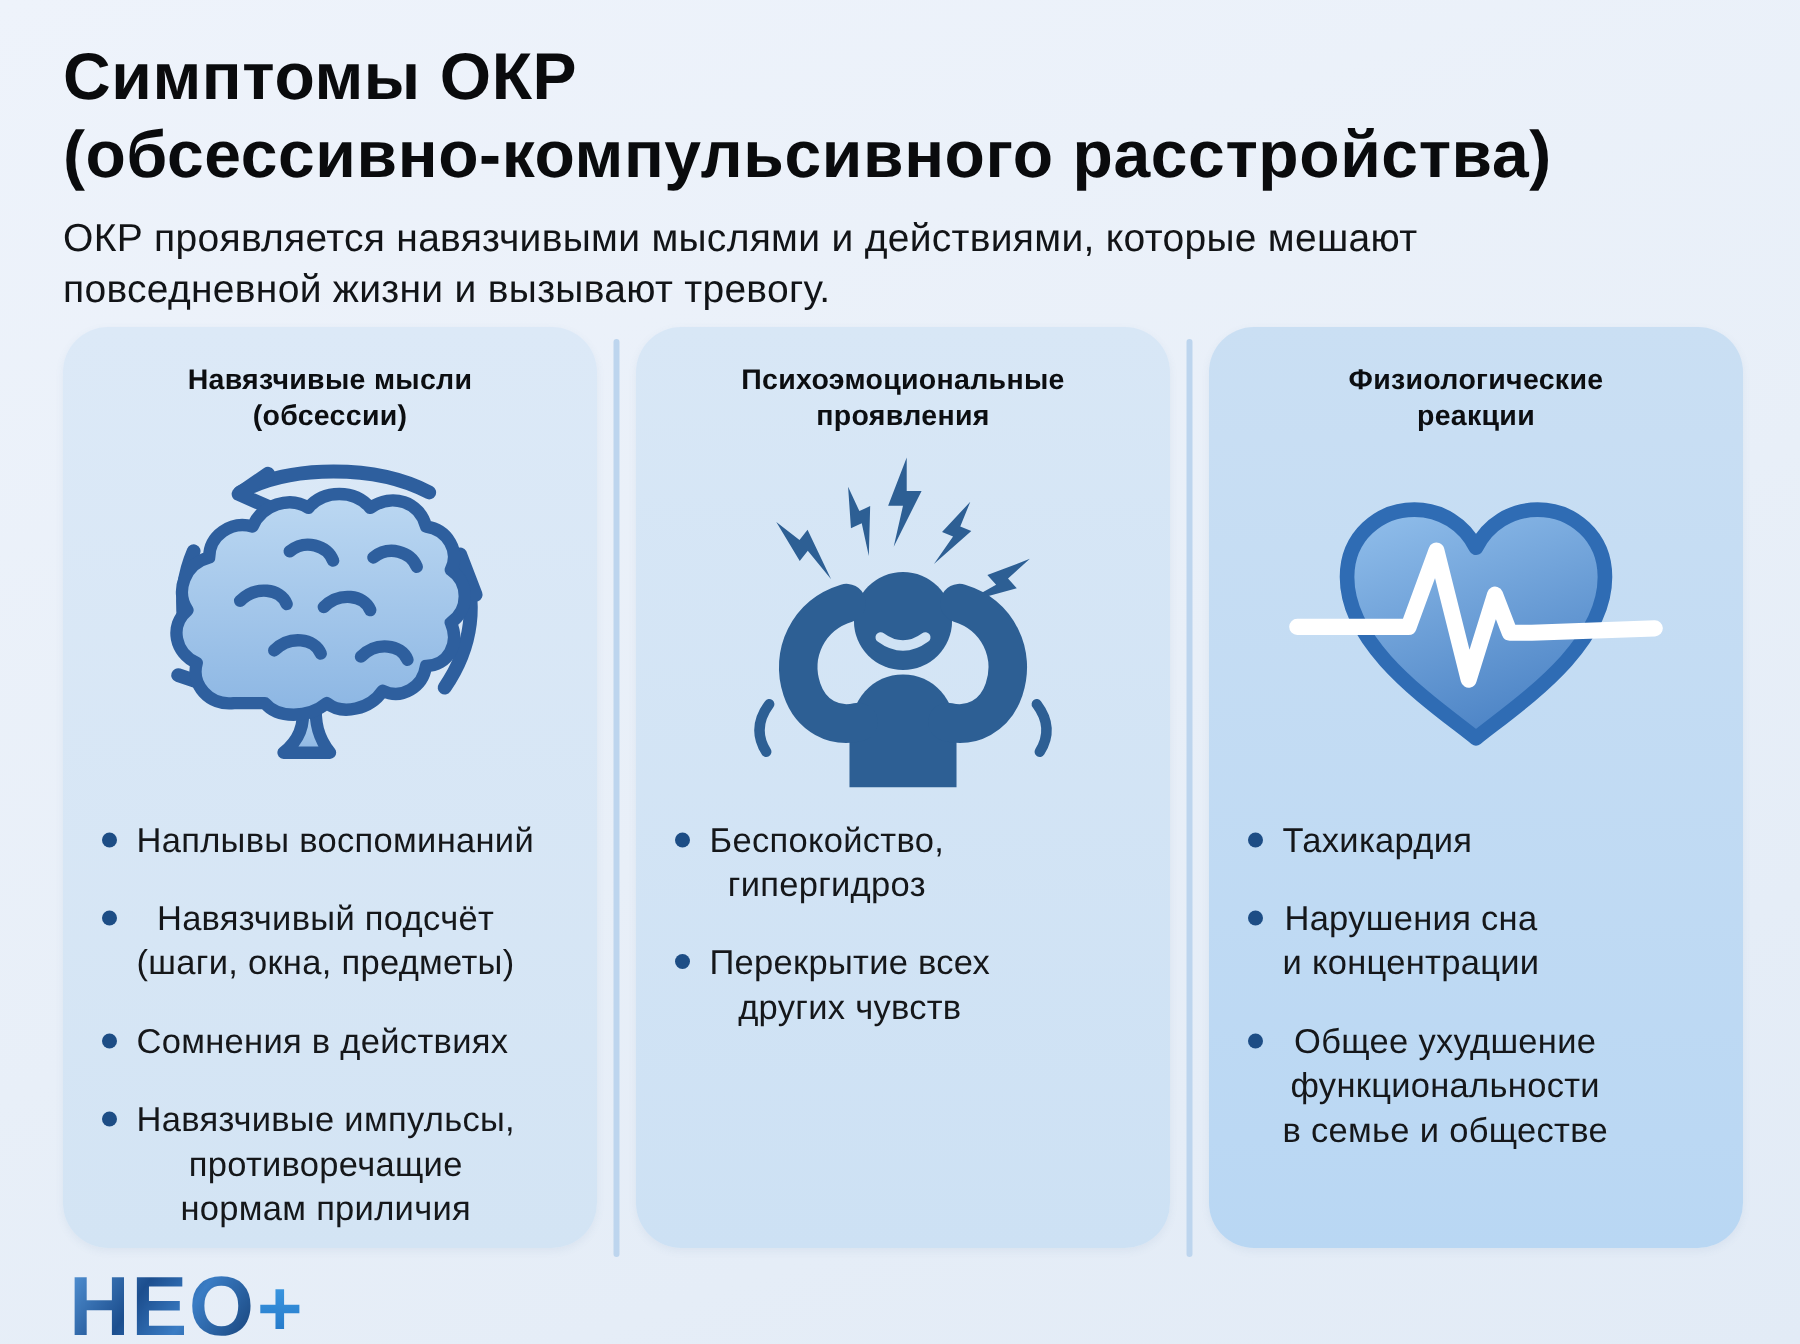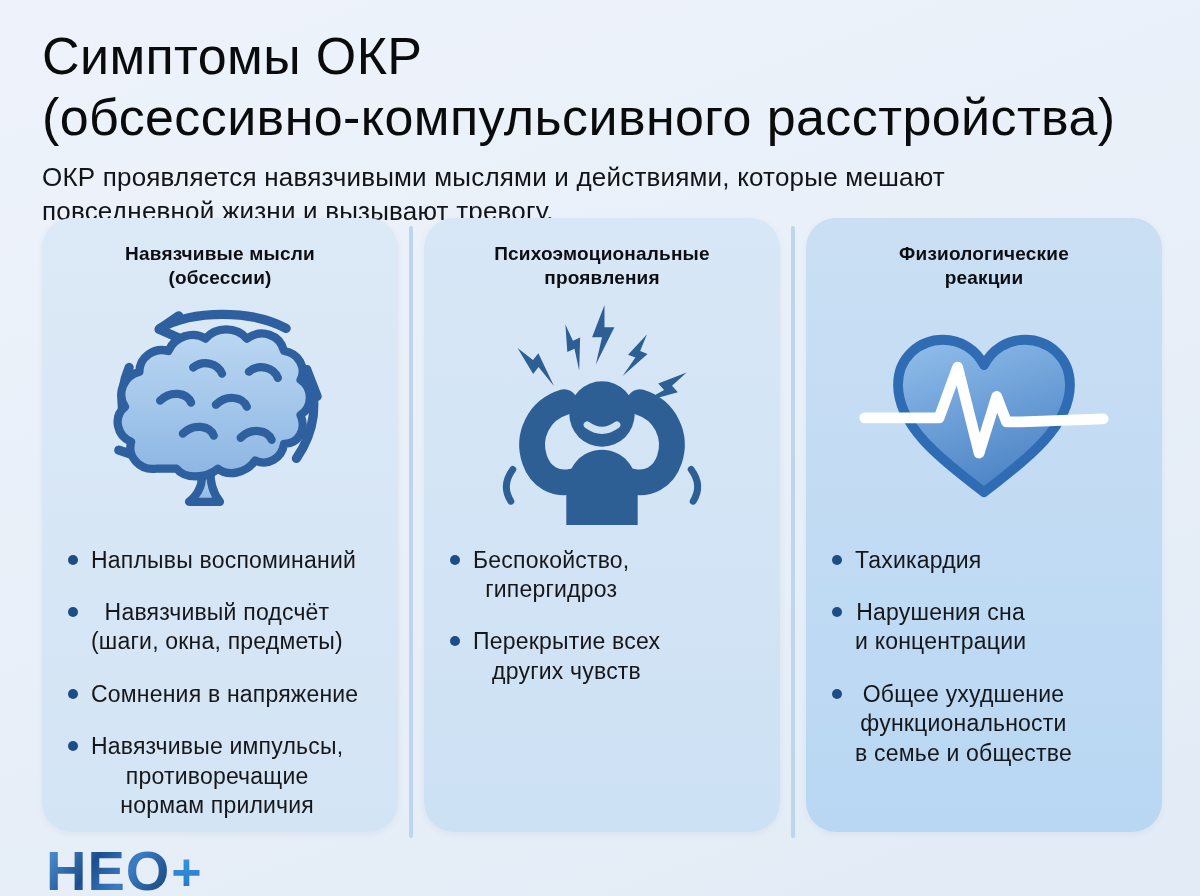--- a/index.html
+++ b/index.html
@@ -4,21 +4,21 @@
 <style>
   * { margin:0; padding:0; box-sizing:border-box; }
   body { background:#dfe7f2; }
   .stage {
     position:relative; width:1200px; height:896px; overflow:hidden;
     background:linear-gradient(160deg,#eef3fb 0%, #e8eff8 55%, #e2ebf6 100%);
     font-family:"Liberation Sans", sans-serif; color:#0b0c0e;
   }
   .header { position:absolute; left:42px; top:26px; width:1120px; }
   .title {
-    font-size:52px; font-weight:400; line-height:1.18; letter-spacing:0.4px;
+    font-size:44px; font-weight:700; line-height:1.18; letter-spacing:0.4px;
     color:#0a0b0d; white-space:pre-line;
   }
   .subtitle {
     margin-top:12px; font-size:26px; line-height:1.3; letter-spacing:0.2px;
     color:#121417; white-space:pre-line;
   }
   .cards { position:absolute; left:42px; top:218px; display:flex; gap:26px; }
   .card {
     width:356px; height:614px; border-radius:30px; padding:24px 22px 0 22px;
     box-shadow:0 2px 6px rgba(80,110,150,0.08);
@@ -111,21 +111,21 @@
             <span class="dot"></span>
             <span class="btext">Наплывы воспоминаний</span>
           </li>
         <li>
             <span class="dot"></span>
             <span class="btext">Навязчивый подсчёт
 (шаги, окна, предметы)</span>
           </li>
         <li>
             <span class="dot"></span>
-            <span class="btext">Сомнения в напряжение</span>
+            <span class="btext">Сомнения в действиях</span>
           </li>
         <li>
             <span class="dot"></span>
             <span class="btext">Навязчивые импульсы,
 противоречащие
 нормам приличия</span>
           </li>
       </ul>
     </section>
 

